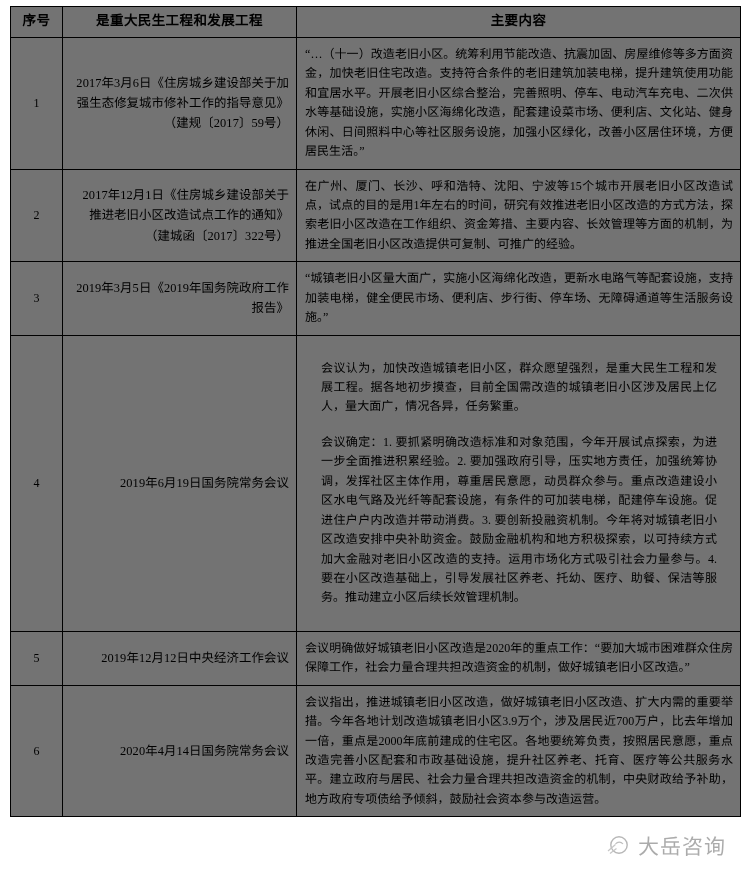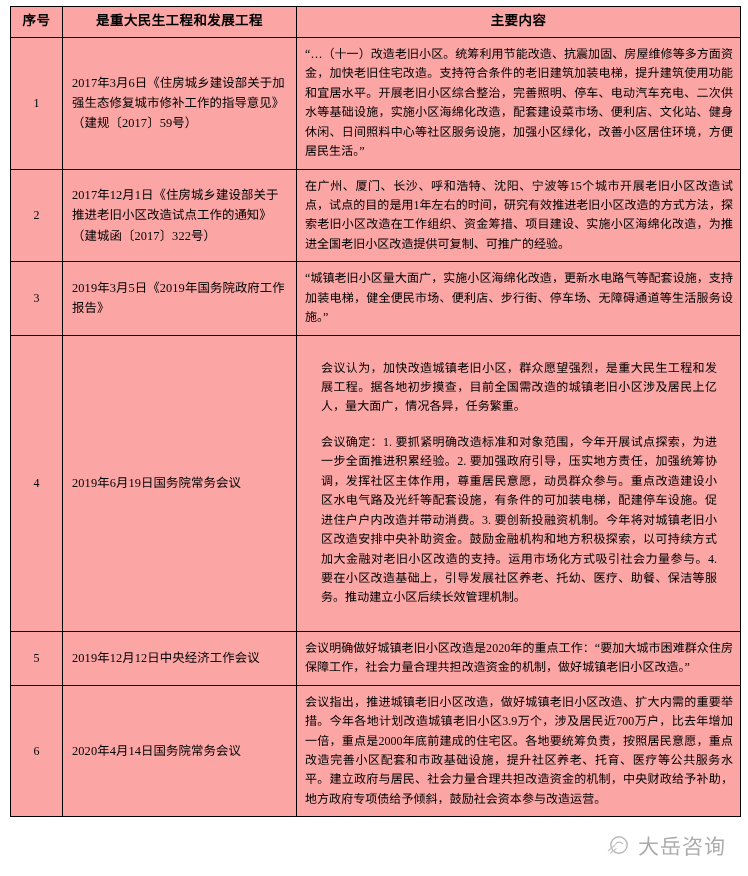--- a/index.html
+++ b/index.html
@@ -20,21 +20,21 @@
     width: 748px;
     height: 876px;
     box-sizing: border-box;
     padding: 6px 8px 0 10px;
     background: #ffffff;
   }
   table.policy-table {
     border-collapse: collapse;
     width: 730px;
     table-layout: fixed;
-    background: #fca5a5;
+    background: #737373;
   }
   table.policy-table col.c-seq  { width: 52px;  }
   table.policy-table col.c-doc  { width: 234px; }
   table.policy-table col.c-body { width: 444px; }
 
   table.policy-table th,
   table.policy-table td {
     border: 1px solid #000000;
     vertical-align: middle;
     box-sizing: border-box;
@@ -47,21 +47,21 @@
     padding: 5px 4px 6px 4px;
     letter-spacing: 0.4px;
     font-family: "Liberation Sans", "DejaVu Sans", sans-serif;
   }
   td.seq-cell {
     text-align: center;
     font-size: 12px;
     font-family: "Liberation Serif", "DejaVu Serif", serif;
   }
   td.doc-cell {
-    text-align: left;
+    text-align: right;
     font-size: 12.4px;
     line-height: 1.65;
     padding: 8px 7px 8px 9px;
     letter-spacing: 0.1px;
   }
   td.body-cell {
     text-align: justify;
     text-justify: inter-ideograph;
     font-size: 12px;
     line-height: 1.62;
@@ -118,21 +118,21 @@
 
       <tr>
         <td class="seq-cell">1</td>
         <td class="doc-cell">2017年3月6日《住房城乡建设部关于加强生态修复城市修补工作的指导意见》（建规〔2017〕59号）</td>
         <td class="body-cell vmid">“…（十一）改造老旧小区。统筹利用节能改造、抗震加固、房屋维修等多方面资金，加快老旧住宅改造。支持符合条件的老旧建筑加装电梯，提升建筑使用功能和宜居水平。开展老旧小区综合整治，完善照明、停车、电动汽车充电、二次供水等基础设施，实施小区海绵化改造，配套建设菜市场、便利店、文化站、健身休闲、日间照料中心等社区服务设施，加强小区绿化，改善小区居住环境，方便居民生活。”</td>
       </tr>
 
       <tr>
         <td class="seq-cell">2</td>
         <td class="doc-cell">2017年12月1日《住房城乡建设部关于推进老旧小区改造试点工作的通知》（建城函〔2017〕322号）</td>
-        <td class="body-cell vmid">在广州、厦门、长沙、呼和浩特、沈阳、宁波等15个城市开展老旧小区改造试点，试点的目的是用1年左右的时间，研究有效推进老旧小区改造的方式方法，探索老旧小区改造在工作组织、资金筹措、项目建设、实施小区海绵化改造，为推进全国老旧小区改造提供可复制、可推广的经验。</td>
+        <td class="body-cell vmid">在广州、厦门、长沙、呼和浩特、沈阳、宁波等15个城市开展老旧小区改造试点，试点的目的是用1年左右的时间，研究有效推进老旧小区改造的方式方法，探索老旧小区改造在工作组织、资金筹措、主要内容、长效管理等方面的机制，为推进全国老旧小区改造提供可复制、可推广的经验。</td>
       </tr>
 
       <tr>
         <td class="seq-cell">3</td>
         <td class="doc-cell">2019年3月5日《2019年国务院政府工作报告》</td>
         <td class="body-cell vmid">“城镇老旧小区量大面广，实施小区海绵化改造，更新水电路气等配套设施，支持加装电梯，健全便民市场、便利店、步行街、停车场、无障碍通道等生活服务设施。”</td>
       </tr>
 
       <tr>
         <td class="seq-cell">4</td>

